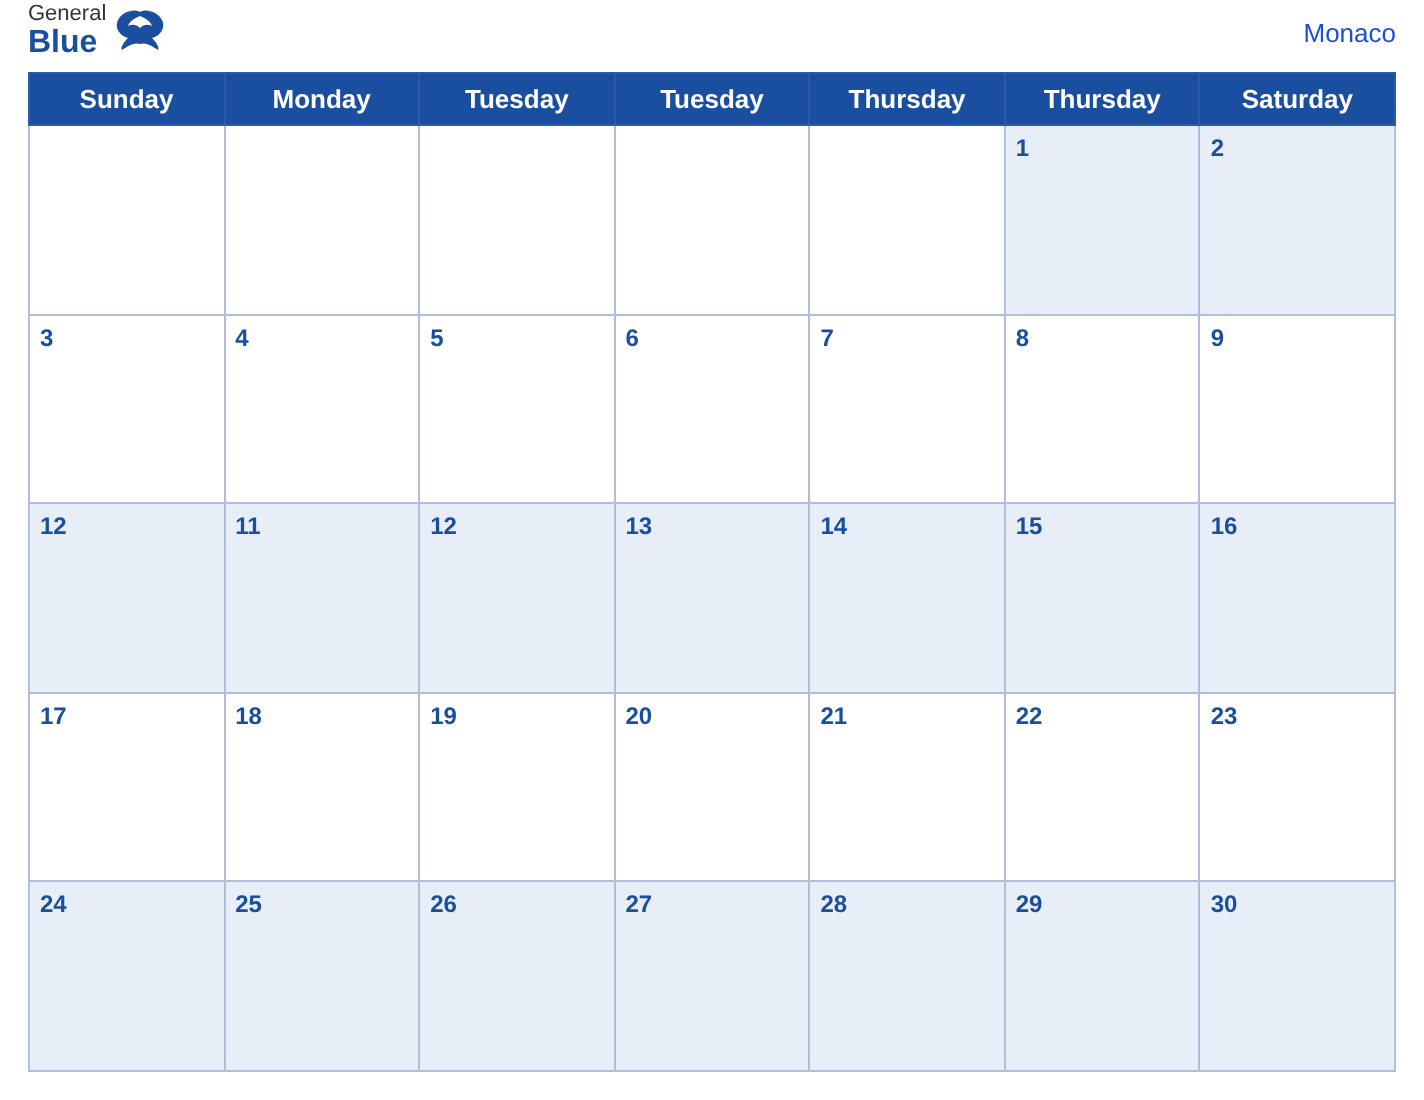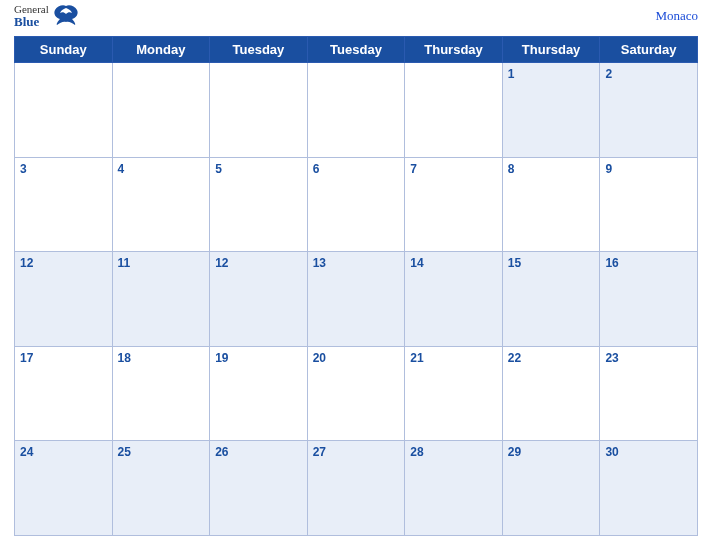--- a/index.html
+++ b/index.html
@@ -13,29 +13,28 @@
       padding: 10px 14px 14px 14px;
     }
 
     
     .header {
       display: flex;
       align-items: center;
       justify-content: center;
       position: relative;
       padding: 6px 0 4px 0;
-      font-family: Liberation Serif, serif;
     }
     .logo-text-general {
       font-size: 11px;
       color: #333;
       line-height: 1.1;
     }
     .logo-text-blue {
-      font-size: 13px;
+      font-size: 16px;
       font-weight: bold;
       color: #1a4fa0;
       line-height: 1.1;
     }
     .logo-wrapper {
       position: absolute;
       left: 0;
       display: flex;
       flex-direction: row;
       align-items: center;

